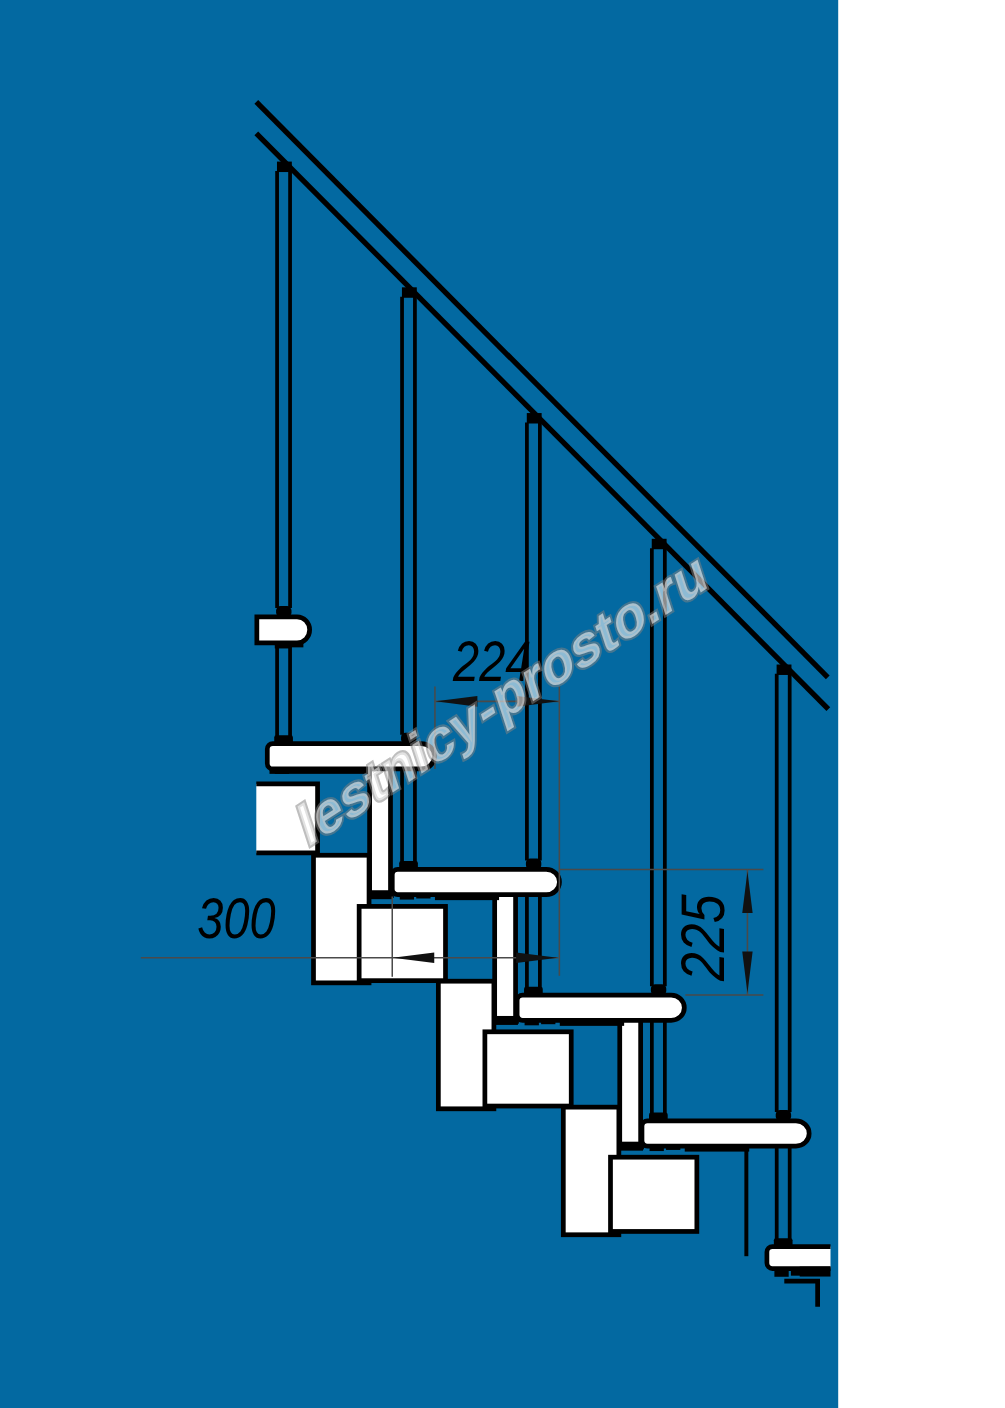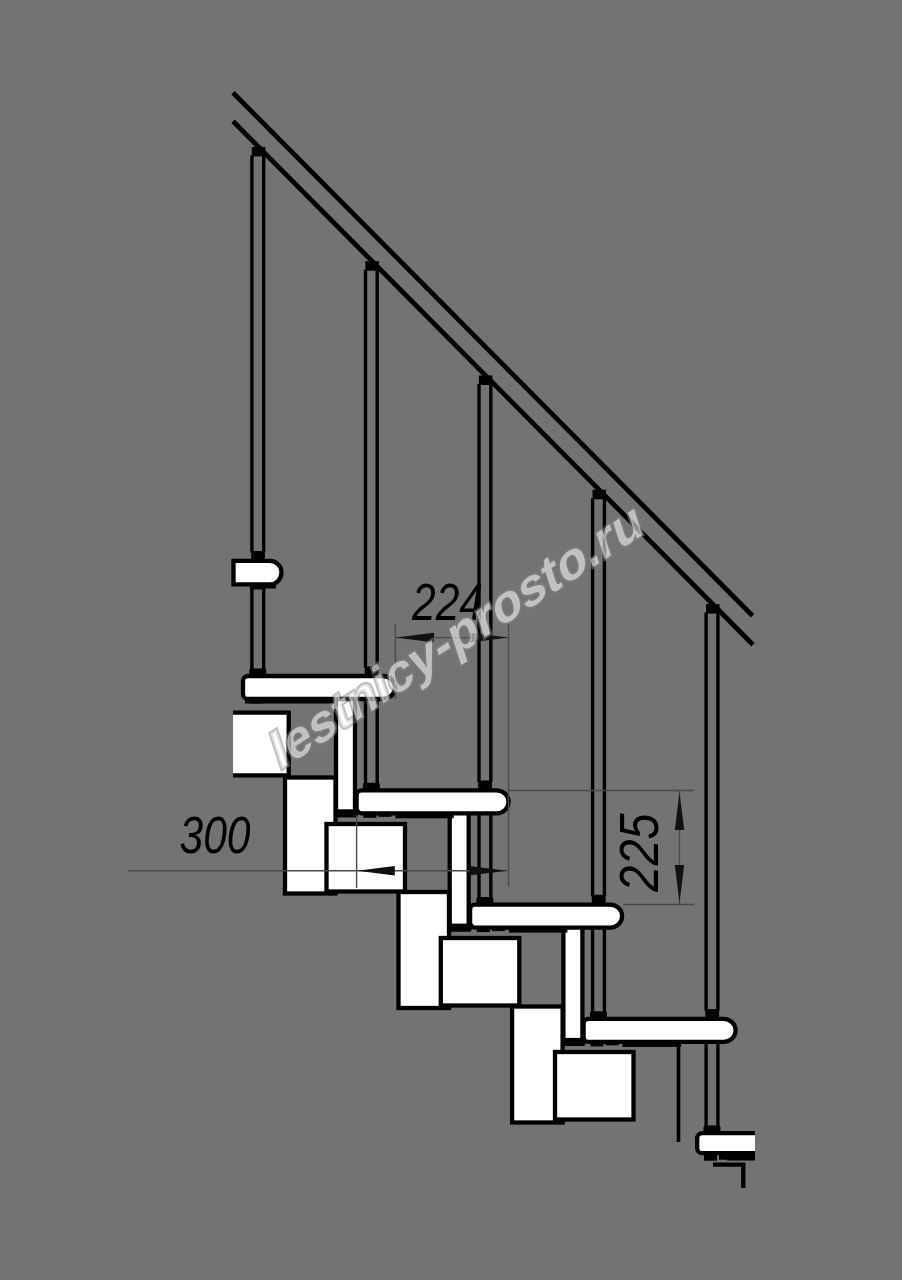--- a/index.html
+++ b/index.html
@@ -1,15 +1,15 @@
 <!DOCTYPE html>
 <html><head><meta charset="utf-8">
 <style>
 html,body{margin:0;padding:0;background:#fff;}
-#page{width:902px;height:1280px;position:relative;background:#737373;overflow:hidden;}
+#page{width:762px;height:1280px;position:relative;background:#0369a1;overflow:hidden;}
 </style></head>
 <body>
 <div id="page">
 <svg width="914" height="1280" viewBox="0 0 914 1280" xmlns="http://www.w3.org/2000/svg">
 <g stroke="#000" fill="none" stroke-linecap="butt">
 
 <rect x="336.0" y="696.0" width="19" height="119.3" stroke-width="4.3" fill="#fff"></rect>
 <rect x="332.5" y="809.3" width="25.5" height="7" fill="#000" stroke="none"></rect>
 
 <rect x="449.7" y="810.3" width="19" height="119.3" stroke-width="4.3" fill="#fff"></rect>

